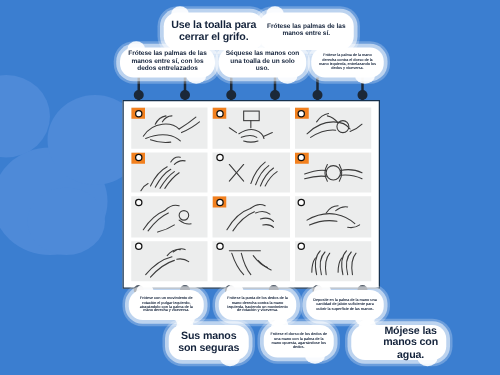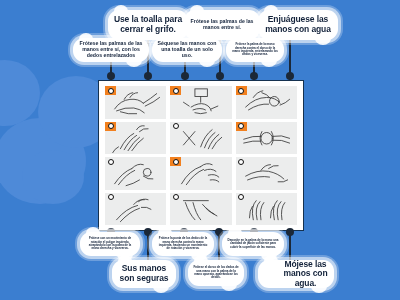--- a/index.html
+++ b/index.html
@@ -77,21 +77,21 @@
   .bubble {
     position: absolute;
     background: #ffffff;
     color: #14233b;
     text-align: center;
     border-radius: 11px;
     padding: 3px 5px;
     line-height: 1.12;
     box-shadow: 0 0 0 3px rgba(255,255,255,0.55),
                 0 0 0 5px rgba(255,255,255,0.25);
-    display: flex; align-items: center; justify-content: center;
+    display: flex; align-items: center; justify-content: center; margin-left: 23px;
   }
   .bubble::before, .bubble::after {
     content: "";
     position: absolute;
     background: #ffffff;
     border-radius: 50%;
     opacity: .9;
   }
   .bubble::before { width: 14px; height: 12px; left: 6px; top: -5px; }
   .bubble::after  { width: 16px; height: 13px; right: 7px; bottom: -5px; }
@@ -142,23 +142,20 @@
   </div>
 
   <div class="bubble mid" style="left:184px; top:10px; width:76px; height:30px;">
     <span>Frótese las palmas de las manos entre sí.</span>
   </div>
 
   <div class="bubble small" style="left:226px; top:38px; width:58px; height:24px;">
     <span>Frótese la palma de la mano derecha contra el dorso de la mano izquierda, entrelazando los dedos y viceversa.</span>
   </div>
 
-  <div class="bubble big" style="left:258px; top:10px; width:80px; height:30px;">
-    <span>Enjuáguese las manos con agua</span>
-  </div>
 
   <div id="image-panel">
     <div class="grid">
 
       <div class="cell">
         <svg viewBox="0 0 60 34" stroke="#3b3b3b" fill="none" stroke-width="0.9" stroke-linecap="round">
           <path d="M8 24 q6-9 16-10 q9-1 14 4"></path>
             <path d="M10 26 q9-4 18-3 q7 1 11 5"></path>
           <path d="M38 18 q8-5 14-10"></path>
             <path d="M40 21 q9-4 15-9"></path>

